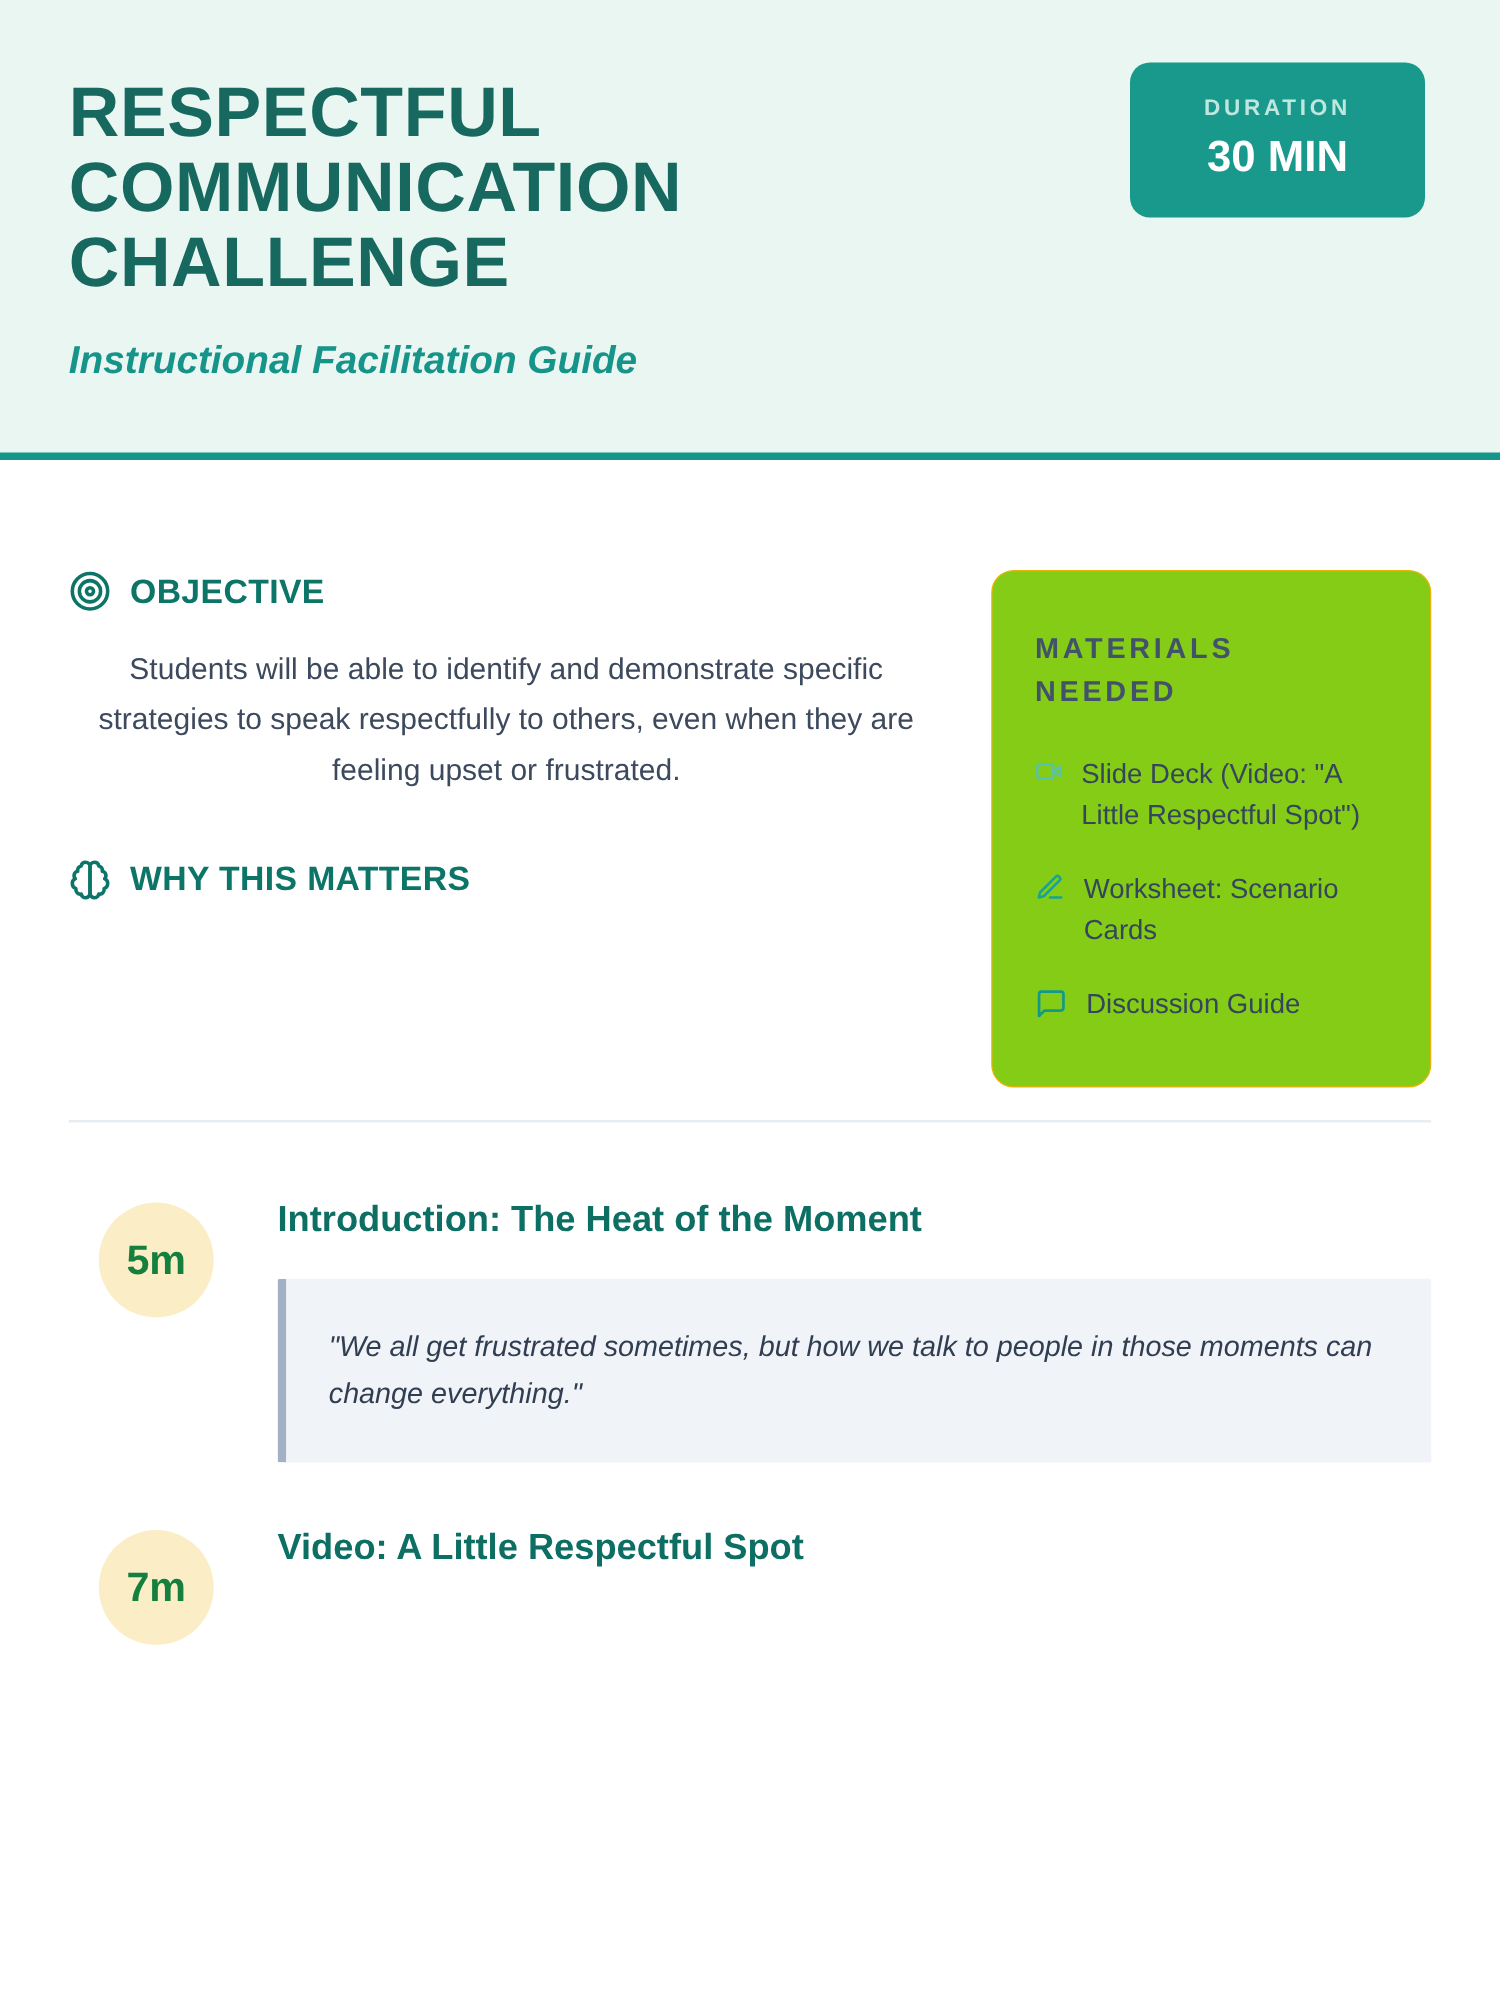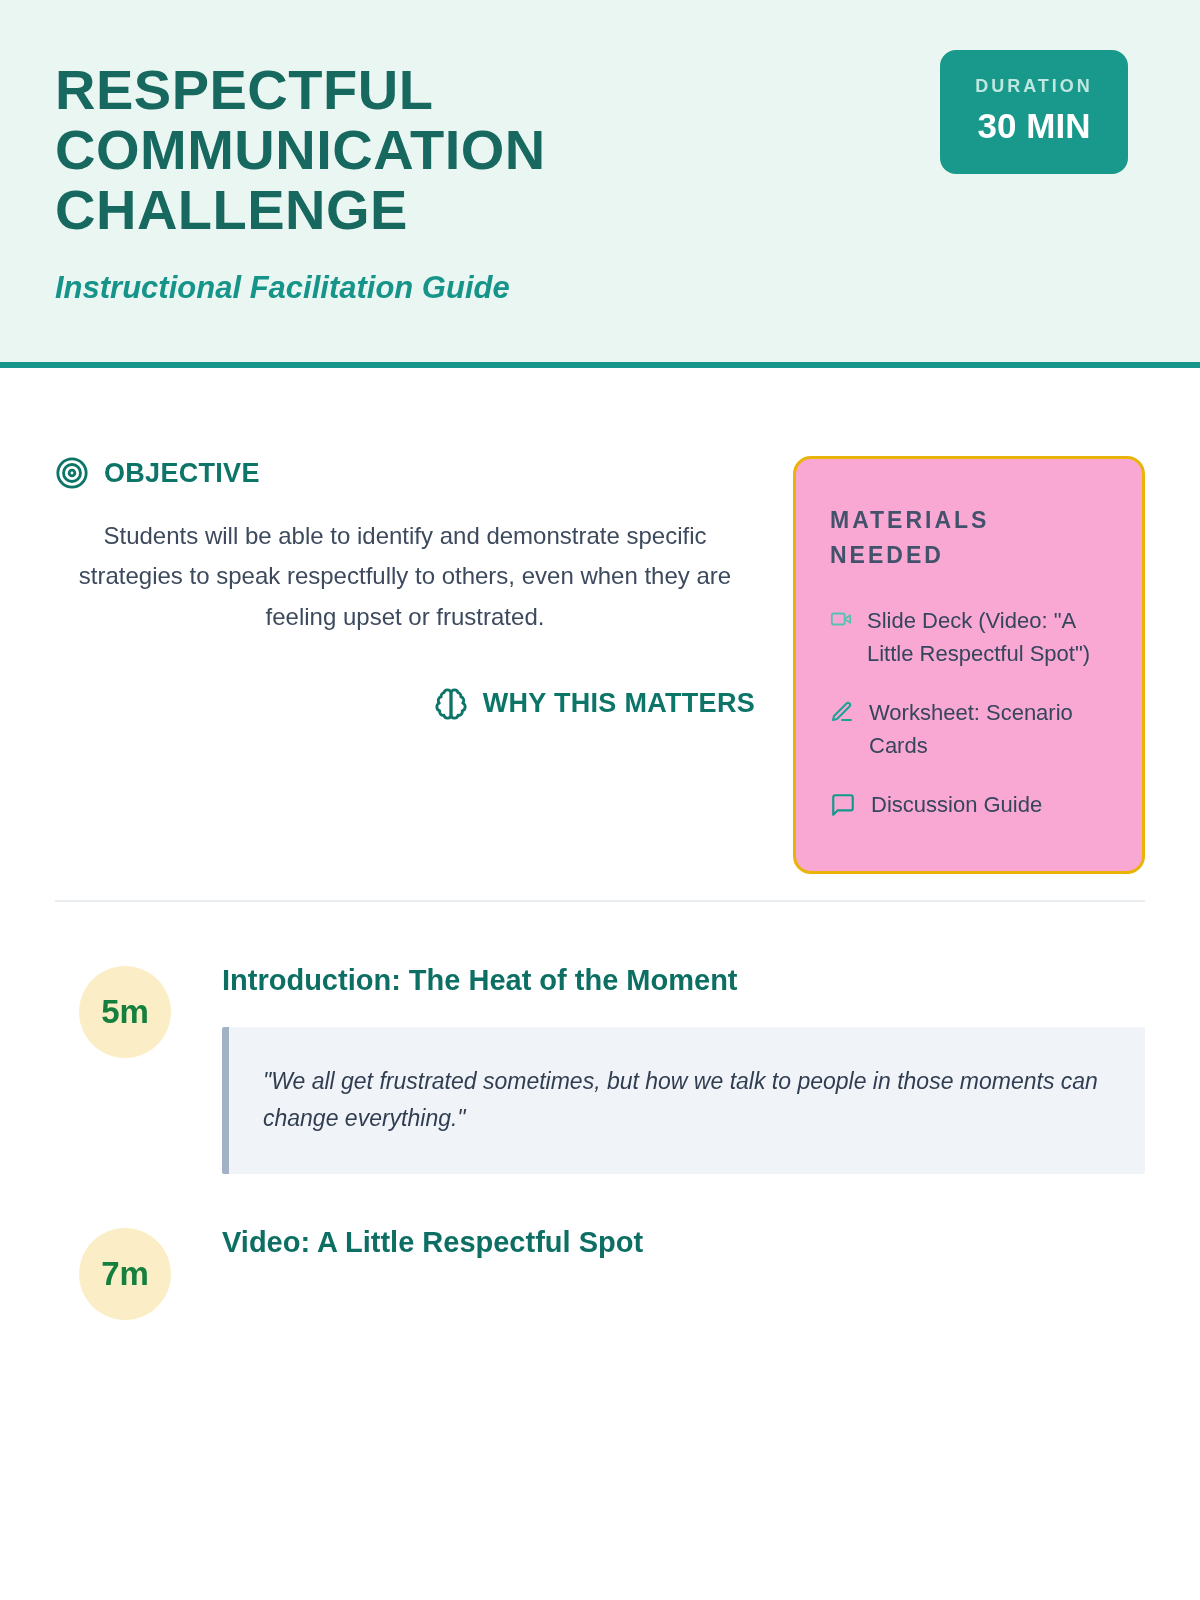--- a/index.html
+++ b/index.html
@@ -6,40 +6,40 @@
   html,body { width:1200px; height:1600px; overflow:hidden; background:#ffffff;
     font-family:"Liberation Sans", sans-serif; }
 
   
   .header { position:relative; height:368px; background:#e9f6f1;
     border-bottom:6px solid #16968a; padding:60px 60px 0 55px; }
   .page-title { width:700px; font-size:56px; line-height:1.07; font-weight:800;
     color:#17695f; letter-spacing:.5px; }
   .page-subtitle { margin-top:30px; font-size:31px; font-style:italic;
     font-weight:600; color:#16948a; }
-  .duration-badge { position:absolute; top:50px; right:72px; width:188px;
+  .duration-badge { position:absolute; top:50px; right:60px; width:236px;
     background:#18998b; border-radius:16px; text-align:center; padding:26px 0 28px; }
   .duration-label { font-size:18px; font-weight:700; letter-spacing:3px; color:#bfe7e0; }
   .duration-value { margin-top:9px; font-size:35px; font-weight:800; color:#ffffff; }
 
   
   .main { display:flex; gap:38px; padding:56px 55px 0;margin-top:32px; }
   .left-col { flex:1; min-width:0; }
   .right-col { width:352px; flex-shrink:0; }
 
   .section-head { display:flex; align-items:center; gap:15px; }
   .section-head svg { width:34px; height:34px; flex-shrink:0; }
   .section-title { font-size:27px; font-weight:800; color:#0c7568; letter-spacing:.3px; }
   .objective-text { margin-top:26px; font-size:24px; line-height:1.68; color:#3d4a5e;text-align:center; }
-  .why-head { margin-top:50px;justify-content:flex-end; }
+  .why-head { margin-top:50px; }
   .why-text { margin-top:22px; font-size:24px; line-height:1.83; color:#3d4a5e;
     font-style:italic; }
 
   
-  .materials-card { background:#f9a8d4; border:3px solid #eab308; border-radius:18px;
+  .materials-card { background:#84cc16; border:1px solid #eab308; border-radius:18px;
     padding:44px 34px 24px; }
   .materials-title { font-size:23px; font-weight:800; color:#42526b;
     letter-spacing:3px; line-height:1.5; }
   .materials-list { margin-top:32px; list-style:none; }
   .material-item { display:flex; gap:15px; margin-bottom:26px; font-size:22px;
     line-height:1.5; color:#35455c; }
   .material-item .mi-icon { flex-shrink:0; margin-top:4px; }
 
   
   .sequence { padding:0 55px; }

